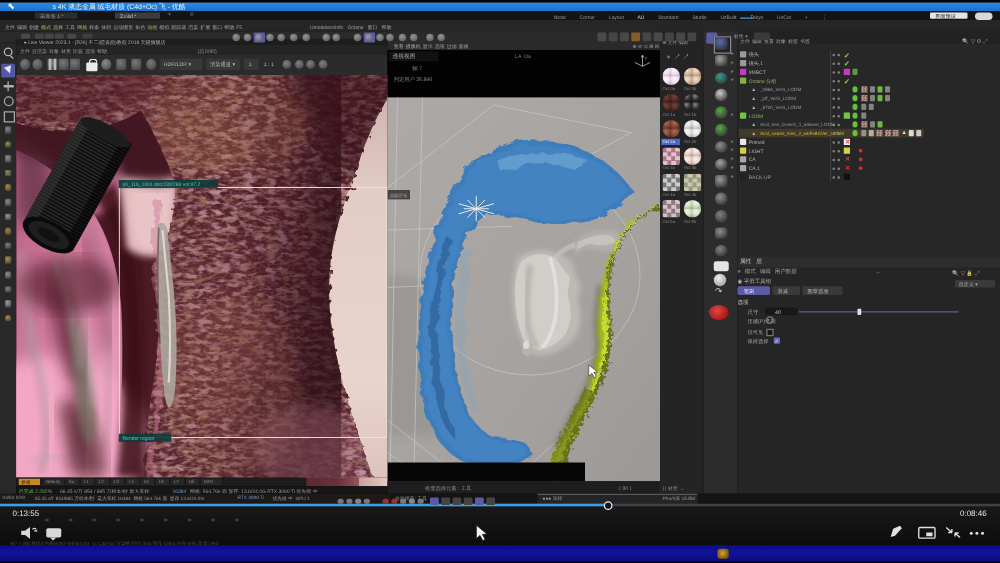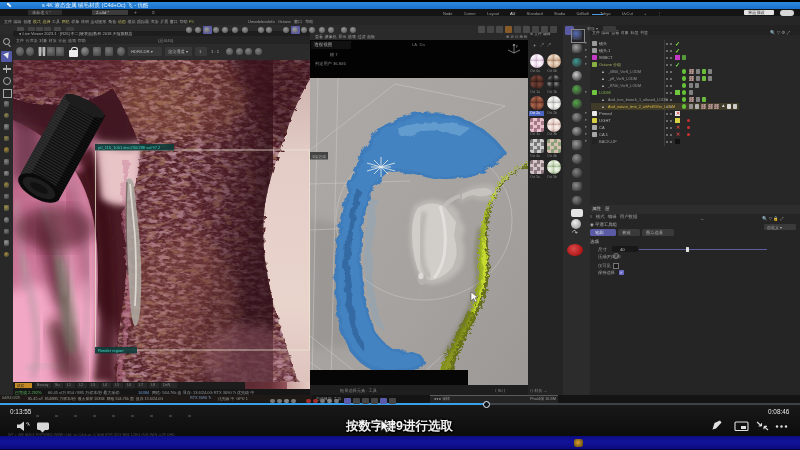--- a/index.html
+++ b/index.html
@@ -387,22 +387,20 @@
       <path d="M49 3 L53.5 7 M53.5 7 L53.5 4.2 M53.5 7 L50.6 7"></path>
       <path d="M60 11 L56 7.4 M56 7.4 L56 10.2 M56 7.4 L58.9 7.4"></path>
     </g>
     <g fill="#e0e0e0">
         <circle cx="69" cy="7.5" r="1.2"></circle>
         <circle cx="73.5" cy="7.5" r="1.2"></circle>
         <circle cx="78" cy="7.5" r="1.2"></circle>
       </g>
   </svg>
 
-  <div class="t" style="left:346px;top:418px;font-size:12.5px;font-weight:bold;color:#f2f2f2;
-    text-shadow:0 0 1.5px #000,0.8px 0.8px 1px #000,-0.8px 0.8px 1px #000,0.8px -0.8px 1px #000;">按数字键9进行选取</div>
 
   <div class="t" style="left:8px;top:431.6px;font-size:3.8px;color:#4a4a52;">W7 + W8 单机3 热模WIN7-WIN8 C4d_oc  C4d+oc 渲染帧 时间 32G 预设 128G 内存 WIN 高清 UHD</div>
 
   <div class="abs" style="left:0;top:436px;width:800px;height:14px;background:linear-gradient(#0c0c86,#1212a0 40%,#0b0b7e);"></div>
   <div class="abs" style="left:574px;top:439px;width:9px;height:8px;background:radial-gradient(circle at 45% 45%,#d8a030,#7a5a10 70%,#3a3a2a);border-radius:2px;"></div>
   <div class="abs" style="left:0;top:448.5px;width:800px;height:1.5px;background:#04043a;"></div>
 
 <div class="abs" style="left:478px;top:26.4px;width:7px;height:7px;background:#4a4a4a;border-radius:1px;"></div>
     <div class="abs" style="left:487px;top:26.4px;width:7px;height:7px;background:#454545;border-radius:1px;"></div>
     <div class="abs" style="left:496px;top:26.4px;width:7px;height:7px;background:#484848;border-radius:1px;"></div>

